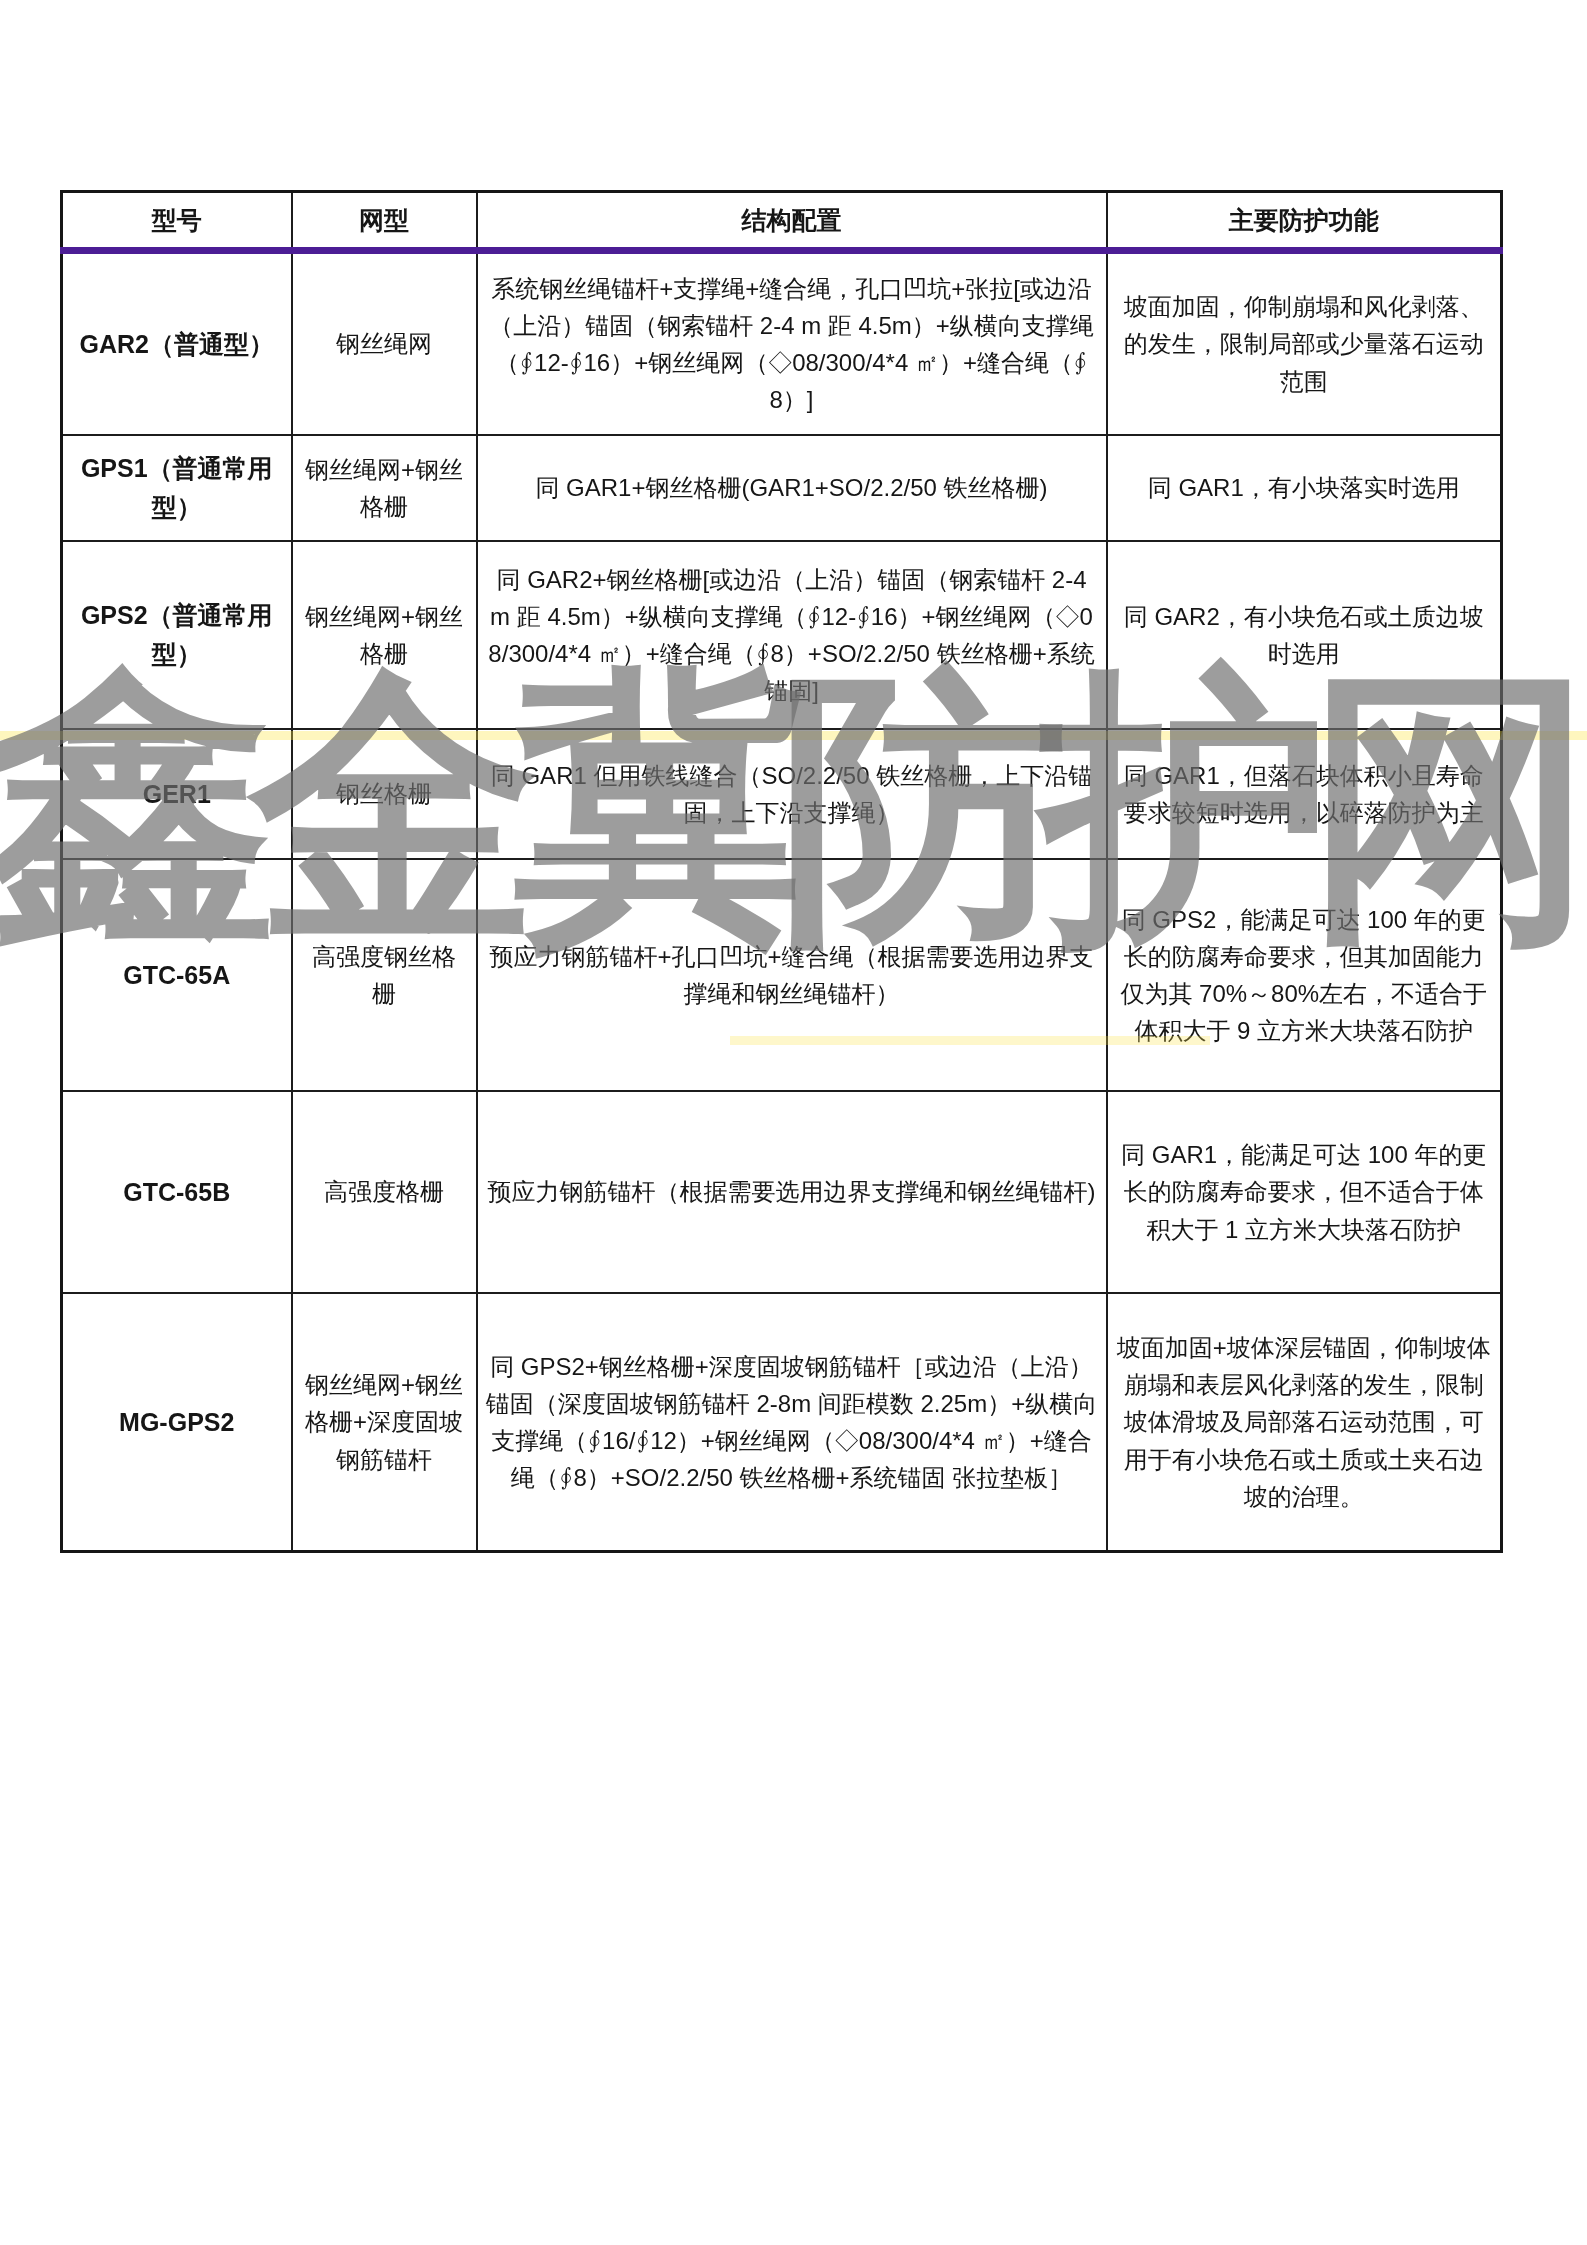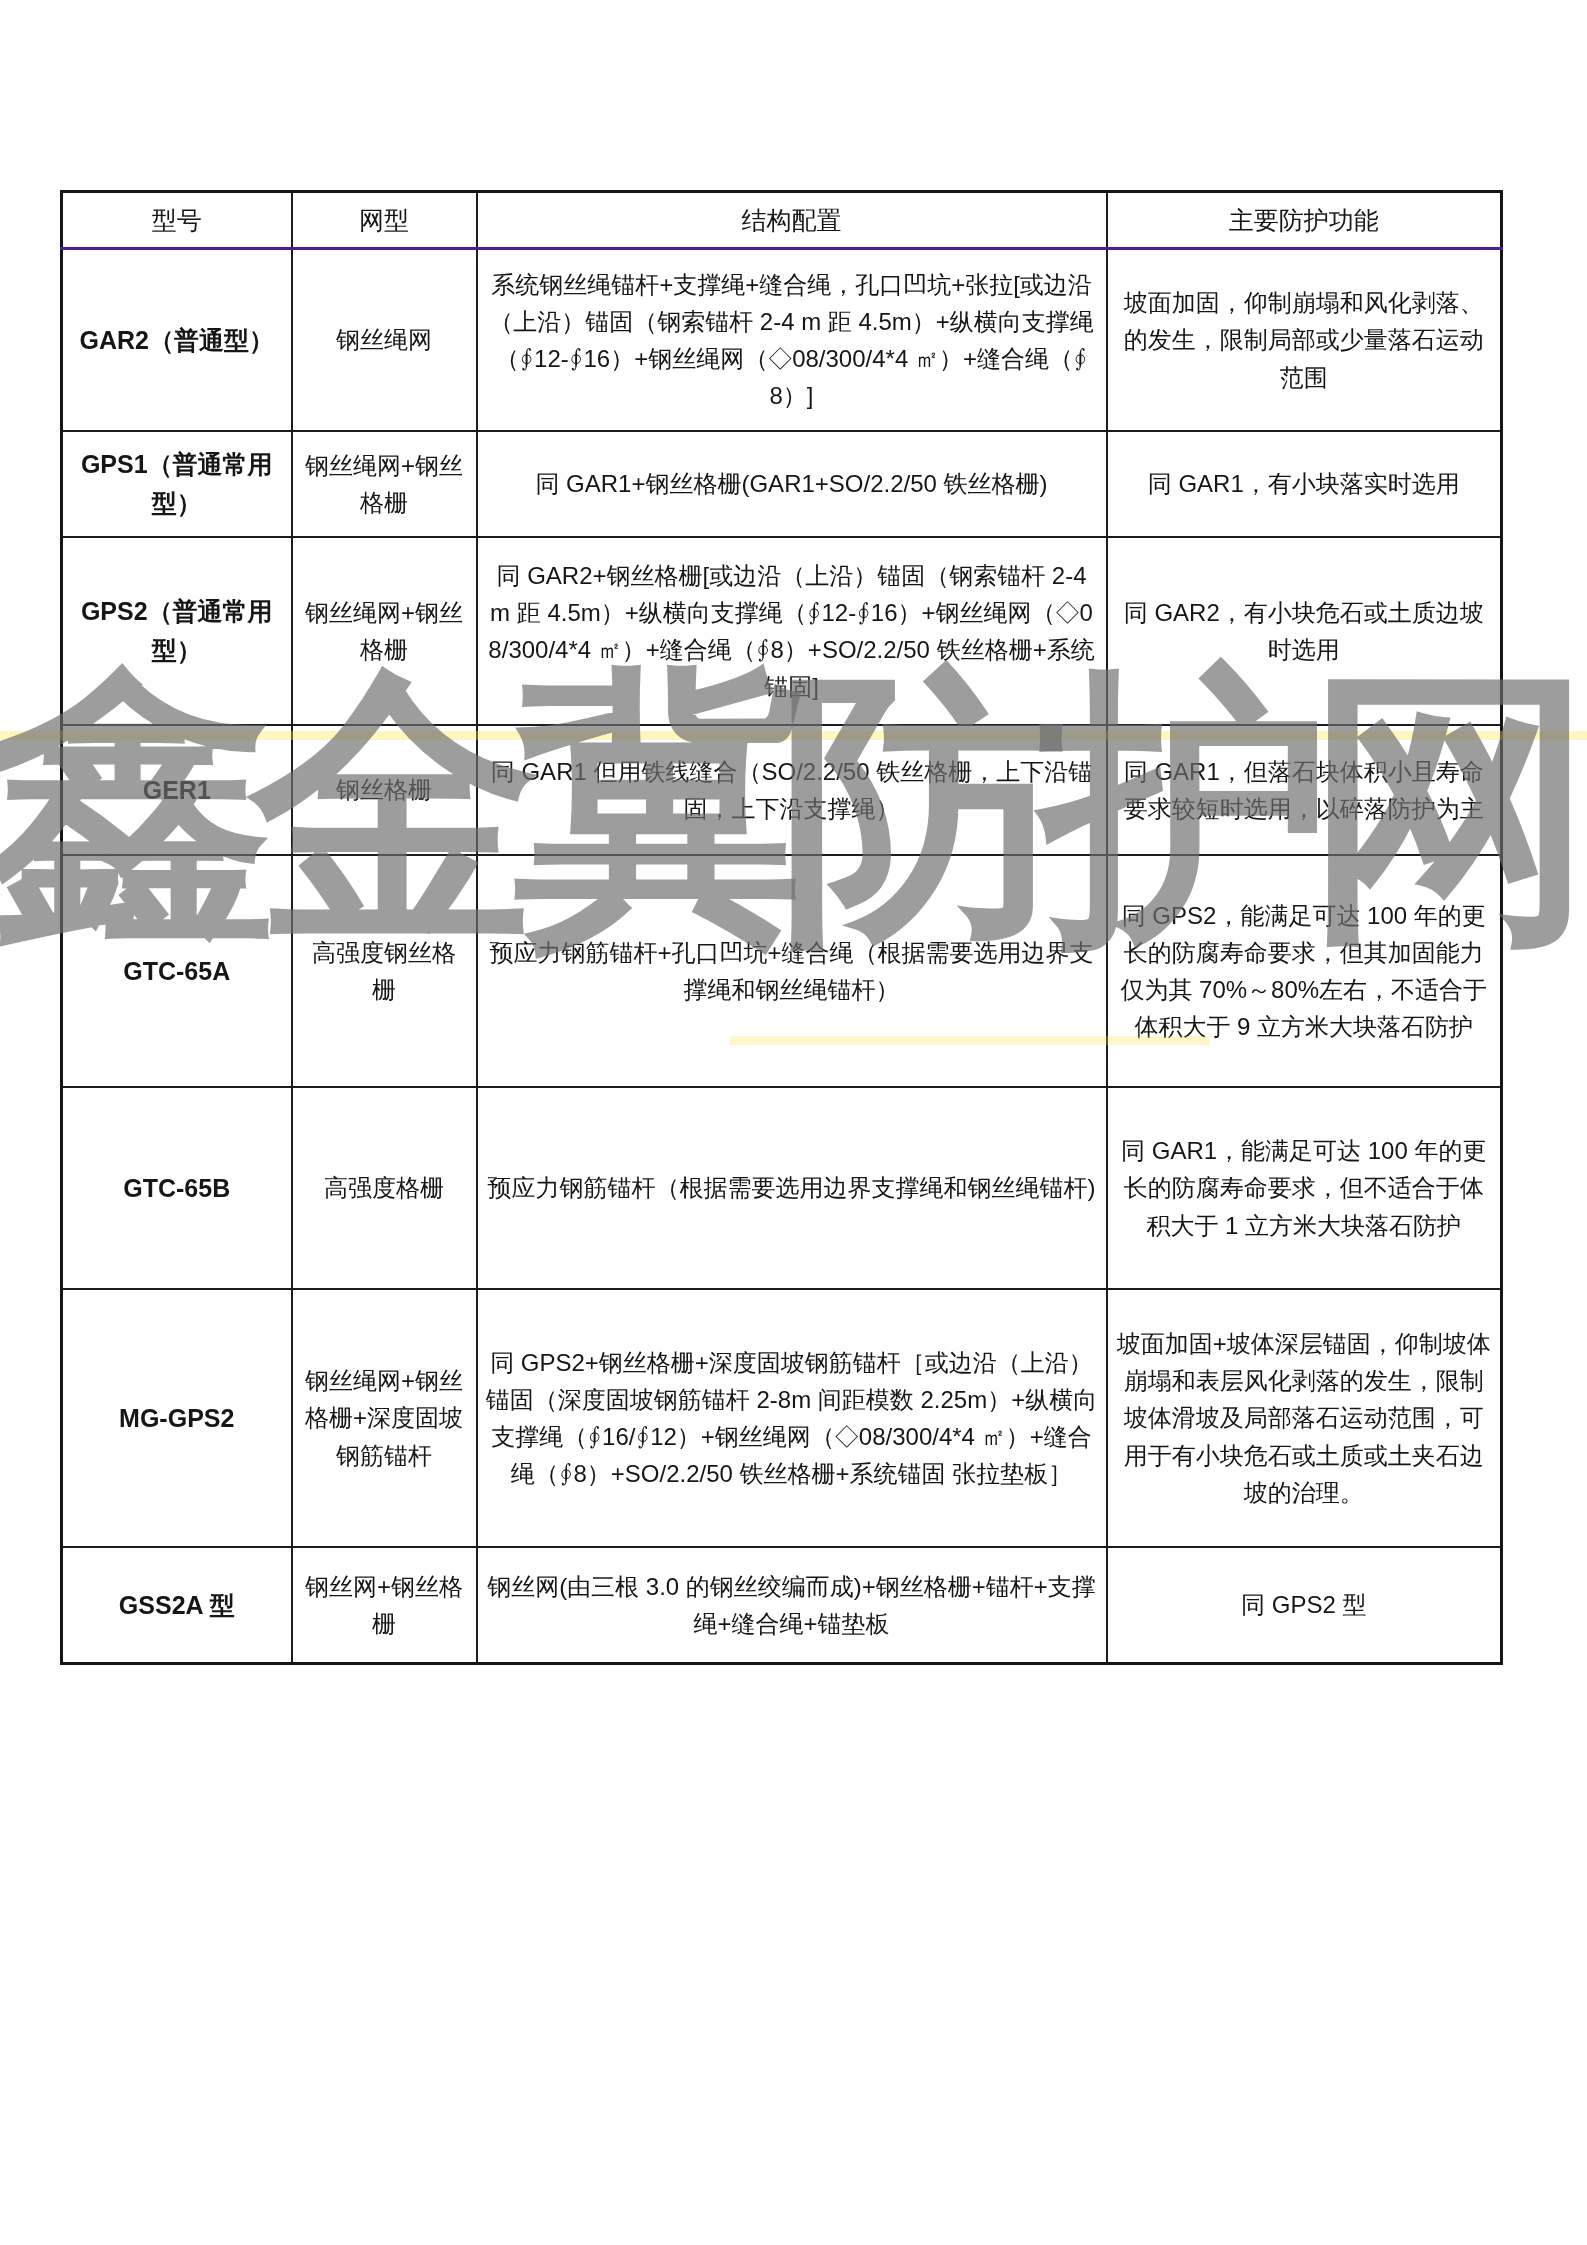--- a/index.html
+++ b/index.html
@@ -39,23 +39,23 @@
     border: 2px solid #1c1c1c;
     text-align: center;
     vertical-align: middle;
     padding: 4px 8px;
     font-size: 24px;
     line-height: 1.55;
     word-break: break-all;
   }
   thead th {
     height: 46px;
-    font-weight: normal;
+    font-weight: bold;
     font-size: 25px;
-    border-bottom: 3px solid #4c1d95;
+    border-bottom: 7px solid #4c1d95;
   }
   td:first-child {
     font-weight: bold;
     font-size: 25px;
   }
   tr.r0 td { height: 120px; }
   tr.r1 td { height: 172px; }
   tr.r2 td { height: 96px; }
   tr.r3 td { height: 178px; }
   tr.r4 td { height: 120px; }
@@ -157,26 +157,20 @@
           <td>高强度格栅</td>
           <td>预应力钢筋锚杆（根据需要选用边界支撑绳和钢丝绳锚杆)</td>
           <td>同 GAR1，能满足可达 100 年的更长的防腐寿命要求，但不适合于体积大于 1 立方米大块落石防护</td>
         </tr>
         <tr class="r8">
           <td>MG-GPS2</td>
           <td>钢丝绳网+钢丝格栅+深度固坡钢筋锚杆</td>
           <td>同 GPS2+钢丝格栅+深度固坡钢筋锚杆［或边沿（上沿）锚固（深度固坡钢筋锚杆 2-8m 间距模数 2.25m）+纵横向支撑绳（∮16/∮12）+钢丝绳网（◇08/300/4*4 ㎡）+缝合绳（∮8）+SO/2.2/50 铁丝格栅+系统锚固 张拉垫板］</td>
           <td>坡面加固+坡体深层锚固，仰制坡体崩塌和表层风化剥落的发生，限制坡体滑坡及局部落石运动范围，可用于有小块危石或土质或土夹石边坡的治理。</td>
         </tr>
-        <tr class="r10">
-          <td>GSS2A 型</td>
-          <td>钢丝网+钢丝格栅</td>
-          <td>钢丝网(由三根 3.0 的钢丝绞编而成)+钢丝格栅+锚杆+支撑绳+缝合绳+锚垫板</td>
-          <td>同 GPS2 型</td>
-        </tr>
       </tbody>
   </table>
 
   <div class="hl1"></div>
   <div class="hl2"></div>
 
   <div class="watermark">鑫金冀防护网</div>
 
 </div>
 

